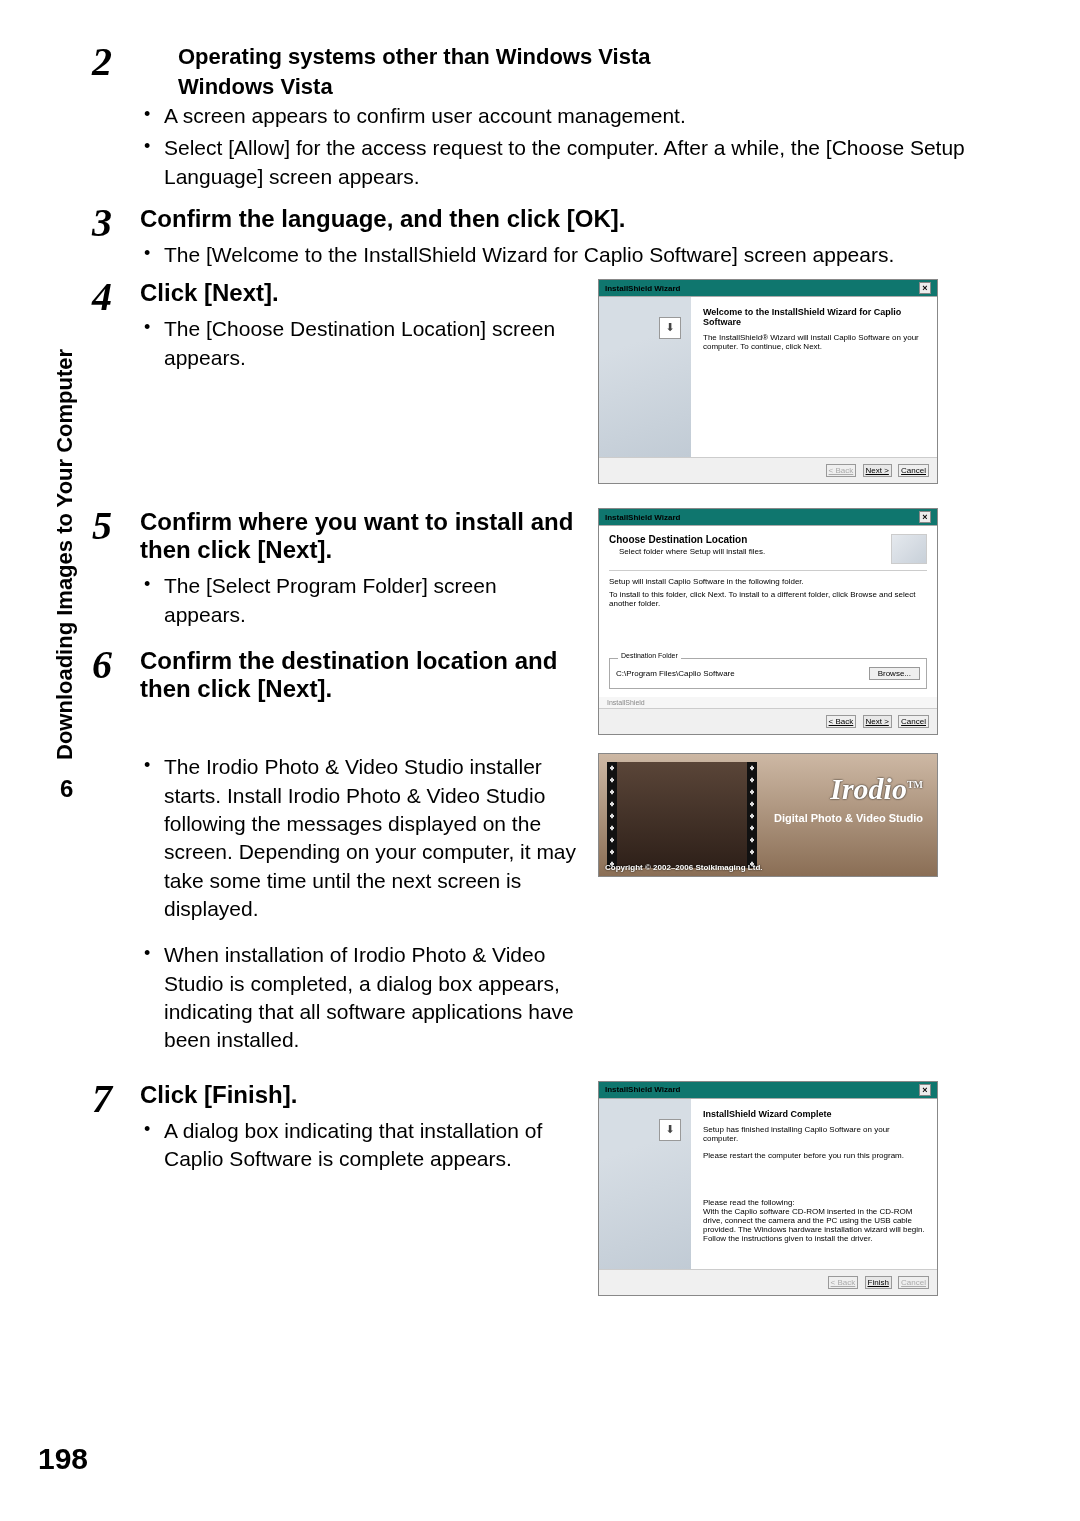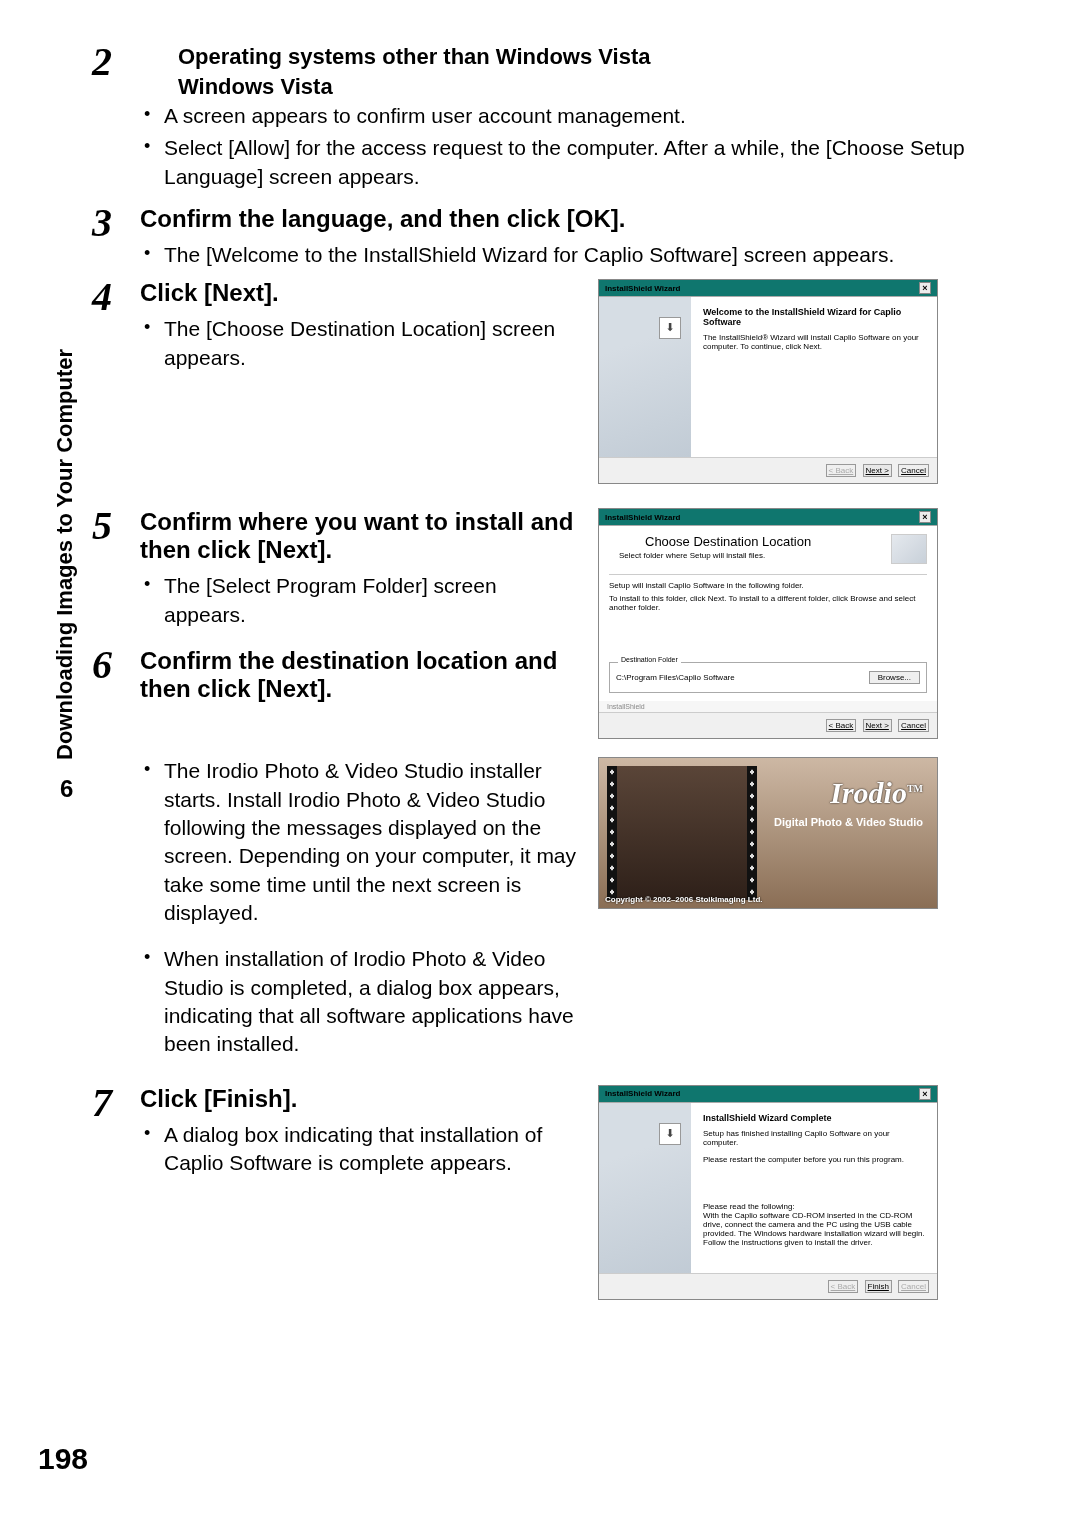--- a/index.html
+++ b/index.html
@@ -166,23 +166,22 @@
   .wizard-btns span.disabled { color: #aaa; }
   
   .wizard2-body {
     background: #fff;
     padding: 8px 10px;
     min-height: 150px;
     font-size: 8px;
     position: relative;
   }
   .wizard2-head {
-    font-weight: normal;
-    font-size: 13px;
-    margin-left: 36px;
+    font-weight: bold;
+    font-size: 10px;
   }
   .wizard2-sub {
     margin: 2px 0 8px 10px;
   }
   .dest-box {
     border: 1px solid #aaa;
     padding: 8px 6px;
     margin-top: 50px;
     display: flex;
     justify-content: space-between;
@@ -212,21 +211,21 @@
     margin-bottom: 6px;
   }
   .corner-img {
     width: 36px; height: 30px;
     background: linear-gradient(135deg,#e5e9ee,#c8d0d9);
     border: 1px solid #ccc;
   }
   
   .splash {
     border: 1px solid #888;
-    height: 152px;
+    height: 124px;
     background: linear-gradient(#cdb8a4,#8a6e55);
     position: relative;
     color: #fff;
   }
   .film-strip {
     position: absolute;
     left: 8px; top: 8px; bottom: 8px;
     width: 150px;
     background: linear-gradient(#5a4538,#2e2019);
     border-left: 10px solid #111;

